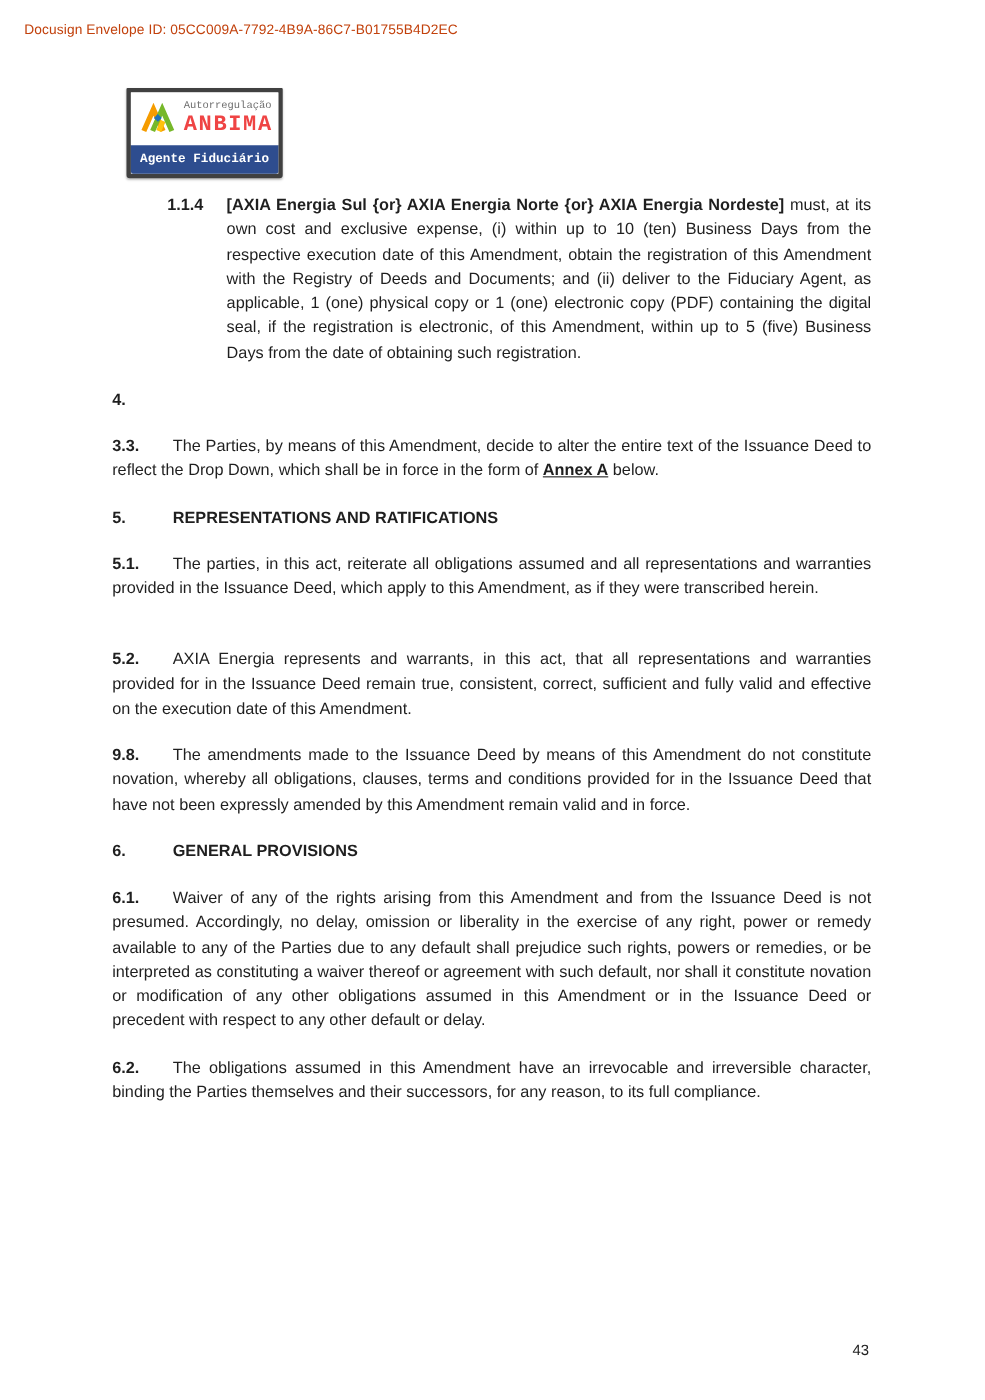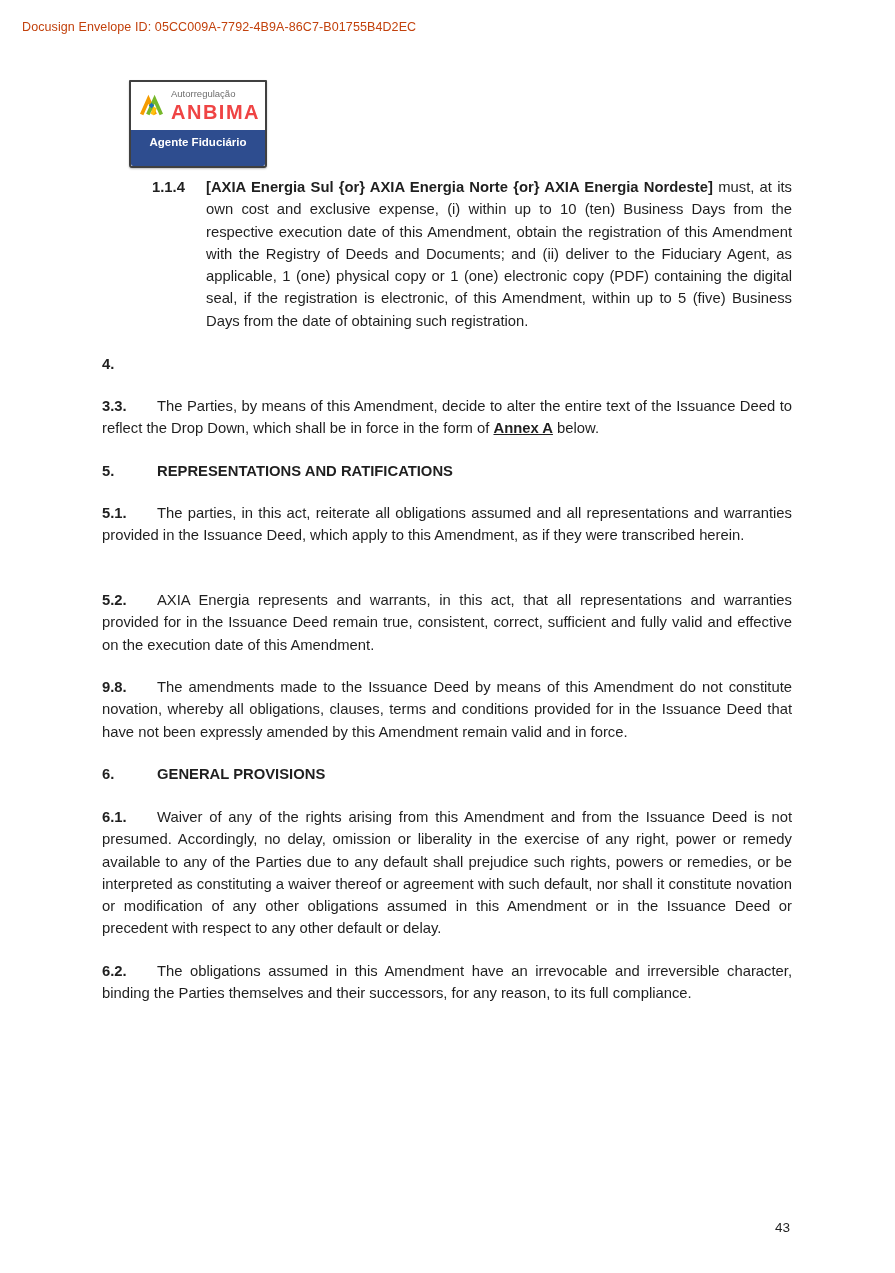--- a/index.html
+++ b/index.html
@@ -12,39 +12,40 @@
     overflow: hidden;
   }
   .envelope-id {
     position: absolute; top: 8px; left: 22px;
     font-size: 12.5px; color: #c2410c;
     letter-spacing: 0.1px;
     margin-top: 12px;
   }
   
   .seal {
-    position: absolute; top: 80px; left: 129px;
+    position: absolute; top: 80px; left: 115px;
     width: 134px;
-    border: 2px solid #404040;
+    border: 4px solid #404040;
     border-radius: 1px 1px 3px 3px;
     box-shadow: 0 1px 2px rgba(0,0,0,0.25);
     background: #ffffff;
+    font-family: Liberation Mono, monospace;
   }
   .seal-top {
     height: 46px;
     display: flex; align-items: center;
     padding: 1px 5px 1px 7px; gap: 6px;
     background: #ffffff;
   }
   .seal-logo-text { display: flex; flex-direction: column; align-items: flex-start; line-height: 1.1; }
   .seal-subtitle { font-size: 9.5px; color: #6e6e6e; margin-bottom: 1px; }
   .seal-name { font-size: 20px; font-weight: bold; color: #ef4444; letter-spacing: 1.5px; }
   .seal-banner {
     color: #ffffff; font-weight: bold; font-size: 11.5px;
-    text-align: center; padding: 6px 2px 18px 2px;
+    text-align: center; padding: 6px 2px 7px 2px;
     border-radius: 0 0 2px 2px;
   }
   
   .doc-block {
     position: absolute; left: 102px; width: 690px;
     font-size: 14.8px; line-height: 22.3px;
     text-align: justify;
   }
   .clause-114 {
     position: absolute; left: 206px; width: 586px;

